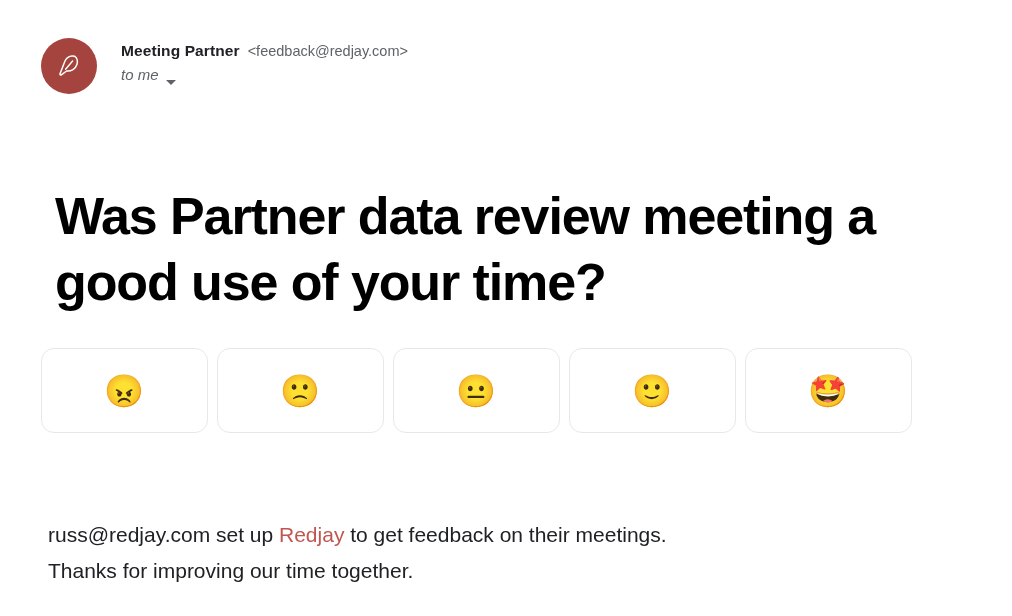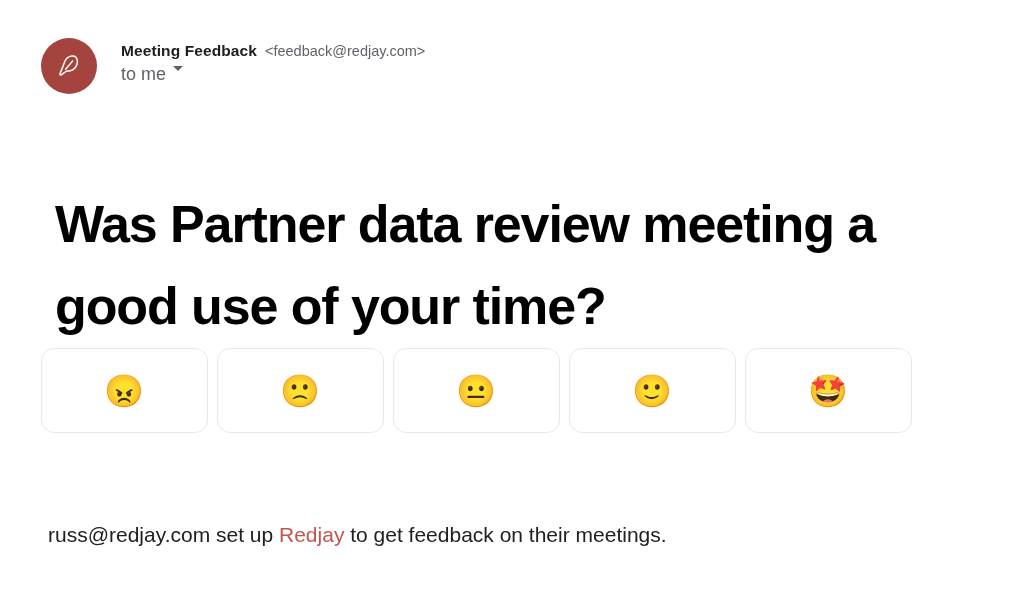--- a/index.html
+++ b/index.html
@@ -51,47 +51,48 @@
     color: #202124;
     letter-spacing: 0.1px;
   }
   .sender-email {
     color: #5f6368;
     font-size: 14.5px;
     margin-left: 8px;
   }
   .recipient-line {
     margin-top: 4px;
-    font-size: 18px;
+    font-size: 15px;
     line-height: 19px;
     color: #5f6368;
     display: flex;
-    align-items: flex-start;
+    align-items: flex-end;
     white-space: nowrap;
+    font-style: italic;
   }
   .caret {
     display: inline-block;
     margin-left: 7px;
     width: 0;
     height: 0;
     border-left: 5px solid transparent;
     border-right: 5px solid transparent;
     border-top: 5px solid #5f6368;
     position: relative;
     top: 1px;
   }
 
   
   .headline {
     position: absolute;
     left: 55px;
     top: 148px;
     width: 900px;
     font-size: 52px;
-    line-height: 82px;
+    line-height: 66px;
     font-weight: 800;
     letter-spacing: -1.1px;
     color: #000000;
   }
 
   
   .rating-row {
     position: absolute;
     left: 41px;
     top: 348px;
@@ -142,21 +143,21 @@
     <span>
       <svg width="34" height="34" viewBox="0 0 34 34" aria-hidden="true">
         <path d="M22.5 7.2 C18.4 6.4 14.6 8.6 13.0 12.0 L8.0 24.8 C7.7 25.6 8.6 26.3 9.3 25.8 L14.6 22.0 C19.2 22.6 23.6 19.9 24.9 15.5 C25.9 12.2 25.2 9.0 22.5 7.2 Z" fill="none" stroke="#ffffff" stroke-width="1.5" stroke-linejoin="round" stroke-linecap="round"></path>
         <path d="M13.6 20.3 L20.6 12.0" fill="none" stroke="#ffffff" stroke-width="1.4" stroke-linecap="round"></path>
       </svg>
     </span>
   </div>
 
   <div class="sender-block">
     <div class="sender-line">
-      <span class="sender-name">Meeting Feedback</span><span class="sender-email">&lt;feedback@redjay.com&gt;</span>
+      <span class="sender-name">Meeting Partner</span><span class="sender-email">&lt;feedback@redjay.com&gt;</span>
     </div>
     <div class="recipient-line">
       <span>to me</span>
       <span class="caret"></span>
     </div>
   </div>
 
 </div>
 
 <h1 class="headline">Was Partner data review meeting a good use of your time?</h1>
@@ -174,13 +175,14 @@
   <div class="rating-card">
     <span class="rating-emoji">🙂</span>
   </div>
   <div class="rating-card">
     <span class="rating-emoji">🤩</span>
   </div>
 </div>
 
 <div class="footer">
   <span>russ@redjay.com set up </span><span class="brand-link">Redjay</span><span> to get feedback on their meetings.</span><br>
+  <span>Thanks for improving our time together.</span>
 </div>
 
 </body></html>

